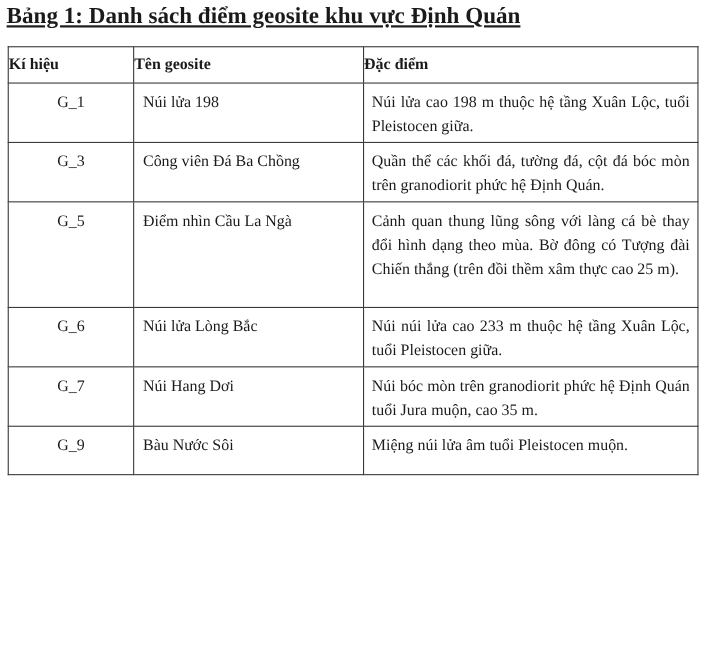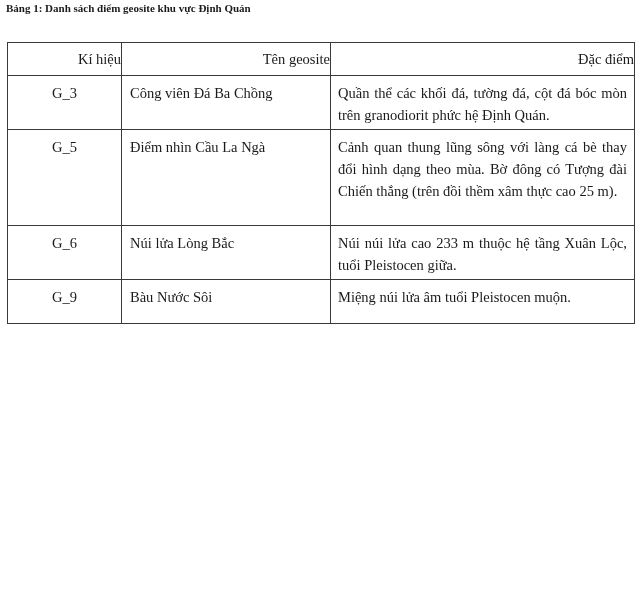--- a/index.html
+++ b/index.html
@@ -1,21 +1,21 @@
 <!DOCTYPE html>
 <html><head>
 <meta charset="utf-8">
 <style>
   html, body { margin: 0; padding: 0; background: #ffffff; }
   body { width: 640px; height: 610px; position: relative; overflow: hidden;
          font-family: "Liberation Serif", "DejaVu Serif", serif; color: #1a1a1a; }
-  .caption { position: absolute; left: 6px; top: 2px; font-size: 11px; font-weight: bold; letter-spacing: 0; }
+  .caption { position: absolute; left: 6px; top: 2px; font-size: 21px; font-weight: bold; letter-spacing: 0; text-decoration: underline; }
   table { position: absolute; left: 7px; top: 42px; width: 627px; border-collapse: collapse; table-layout: fixed; }
   td, th { border: 1px solid #3a3a3a; vertical-align: top; font-size: 14.5px; line-height: 22px; padding: 0; }
-  th { font-weight: normal; text-align: right; vertical-align: middle; height: 32px; }
+  th { font-weight: bold; text-align: left; vertical-align: middle; height: 32px; }
   col.c1 { width: 114px; } col.c2 { width: 209px; } col.c3 { width: 304px; }
   td.code { text-align: center; padding-top: 6px; }
   td.name { padding: 6px 8px 0 8px; }
   td.desc { padding: 6px 7px 0 7px; text-align: justify; }
 </style>
 </head>
 <body>
 
 <div class="caption">Bảng 1: Danh sách điểm geosite khu vực Định Quán</div>
 
@@ -27,33 +27,43 @@
     </colgroup>
   <thead>
     <tr>
       <th>Kí hiệu</th>
       <th>Tên geosite</th>
       <th>Đặc điểm</th>
     </tr>
   </thead>
   <tbody>
     <tr style="height:54px">
+      <td class="code">G_1</td>
+      <td class="name">Núi lửa 198</td>
+      <td class="desc">Núi lửa cao 198 m thuộc hệ tầng Xuân Lộc, tuổi Pleistocen giữa.</td>
+    </tr>
+    <tr style="height:54px">
       <td class="code">G_3</td>
       <td class="name">Công viên Đá Ba Chồng</td>
       <td class="desc">Quần thể các khối đá, tường đá, cột đá bóc mòn trên granodiorit phức hệ Định Quán.</td>
     </tr>
     <tr style="height:96px">
       <td class="code">G_5</td>
       <td class="name">Điểm nhìn Cầu La Ngà</td>
       <td class="desc">Cảnh quan thung lũng sông với làng cá bè thay đổi hình dạng theo mùa. Bờ đông có Tượng đài Chiến thắng (trên đồi thềm xâm thực cao 25 m).</td>
     </tr>
     <tr style="height:54px">
       <td class="code">G_6</td>
       <td class="name">Núi lửa Lòng Bắc</td>
       <td class="desc">Núi núi lửa cao 233 m thuộc hệ tầng Xuân Lộc, tuổi Pleistocen giữa.</td>
     </tr>
+    <tr style="height:54px">
+      <td class="code">G_7</td>
+      <td class="name">Núi Hang Dơi</td>
+      <td class="desc">Núi bóc mòn trên granodiorit phức hệ Định Quán tuổi Jura muộn, cao 35 m.</td>
+    </tr>
     <tr style="height:44px">
       <td class="code">G_9</td>
       <td class="name">Bàu Nước Sôi</td>
       <td class="desc">Miệng núi lửa âm tuổi Pleistocen muộn.</td>
     </tr>
   </tbody>
 </table>
 
 </body></html>

